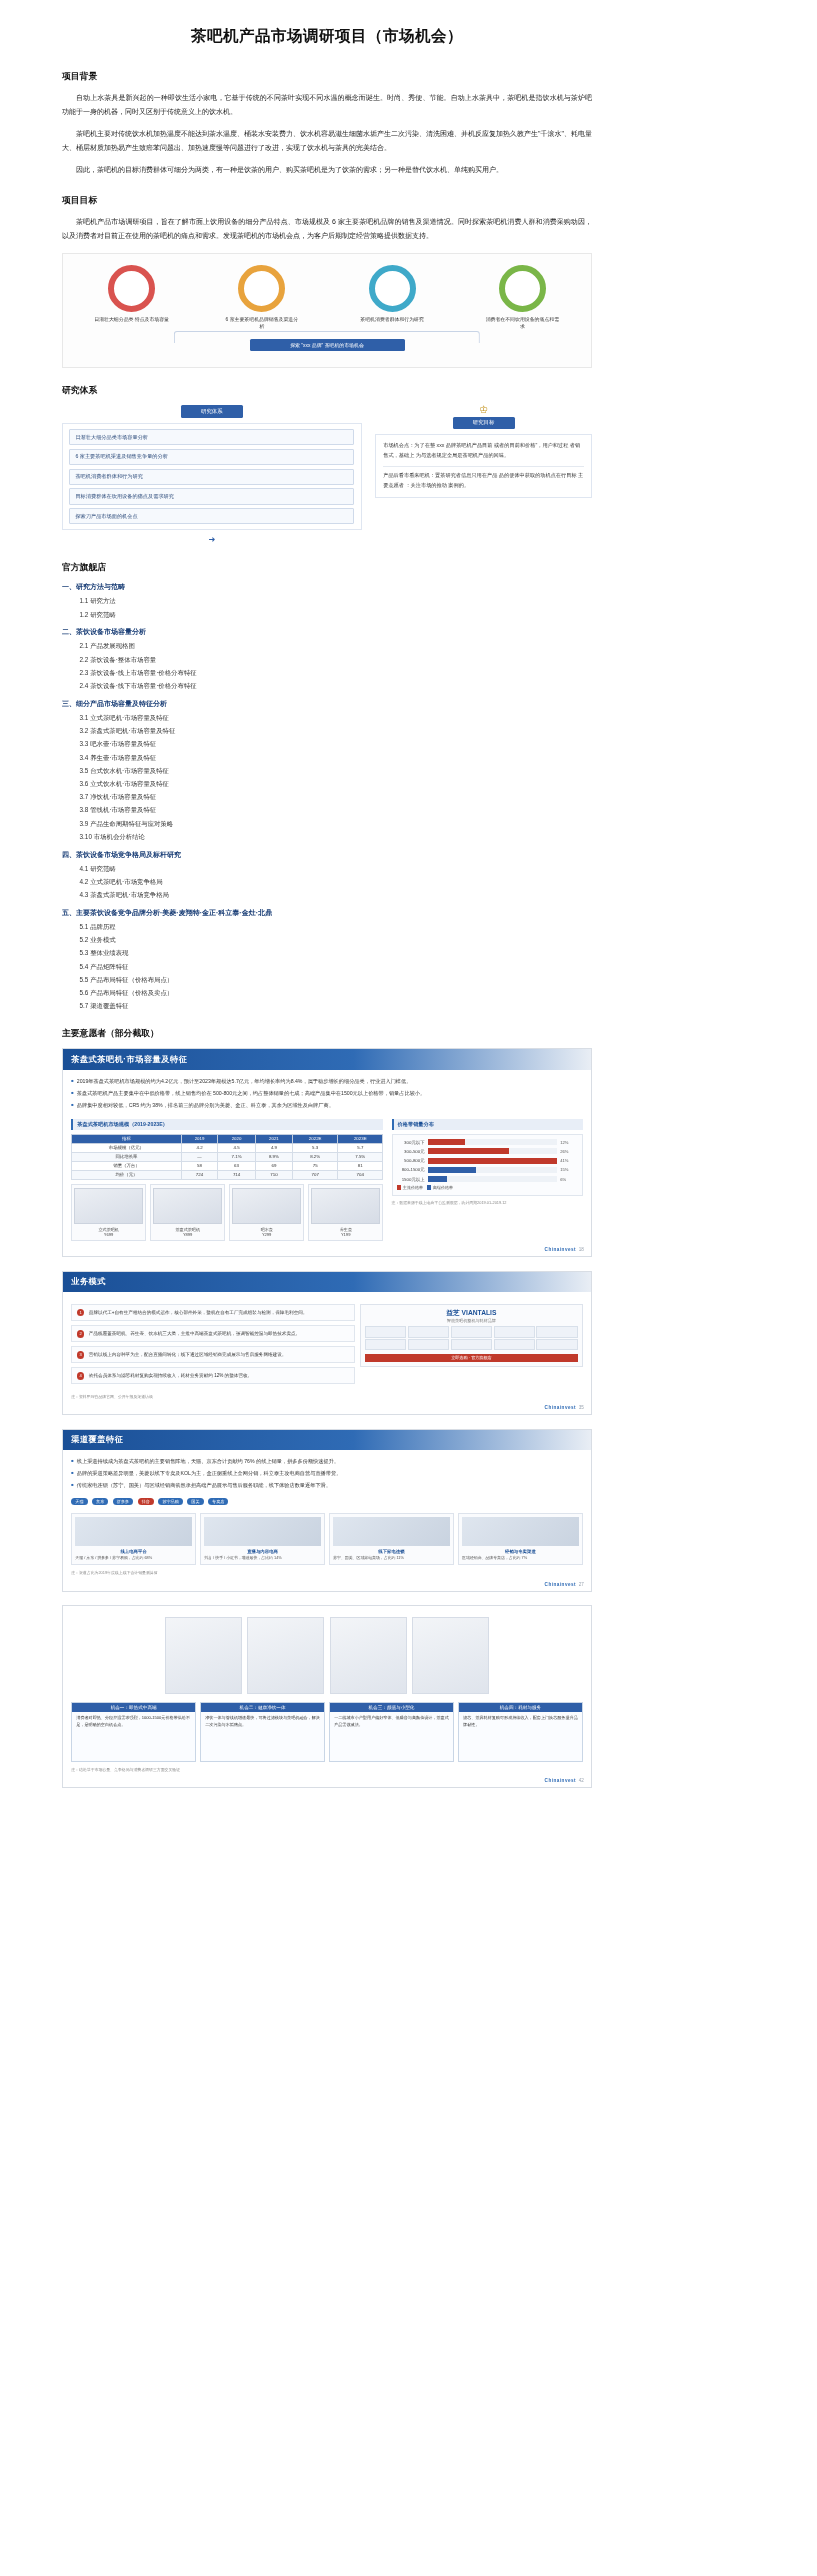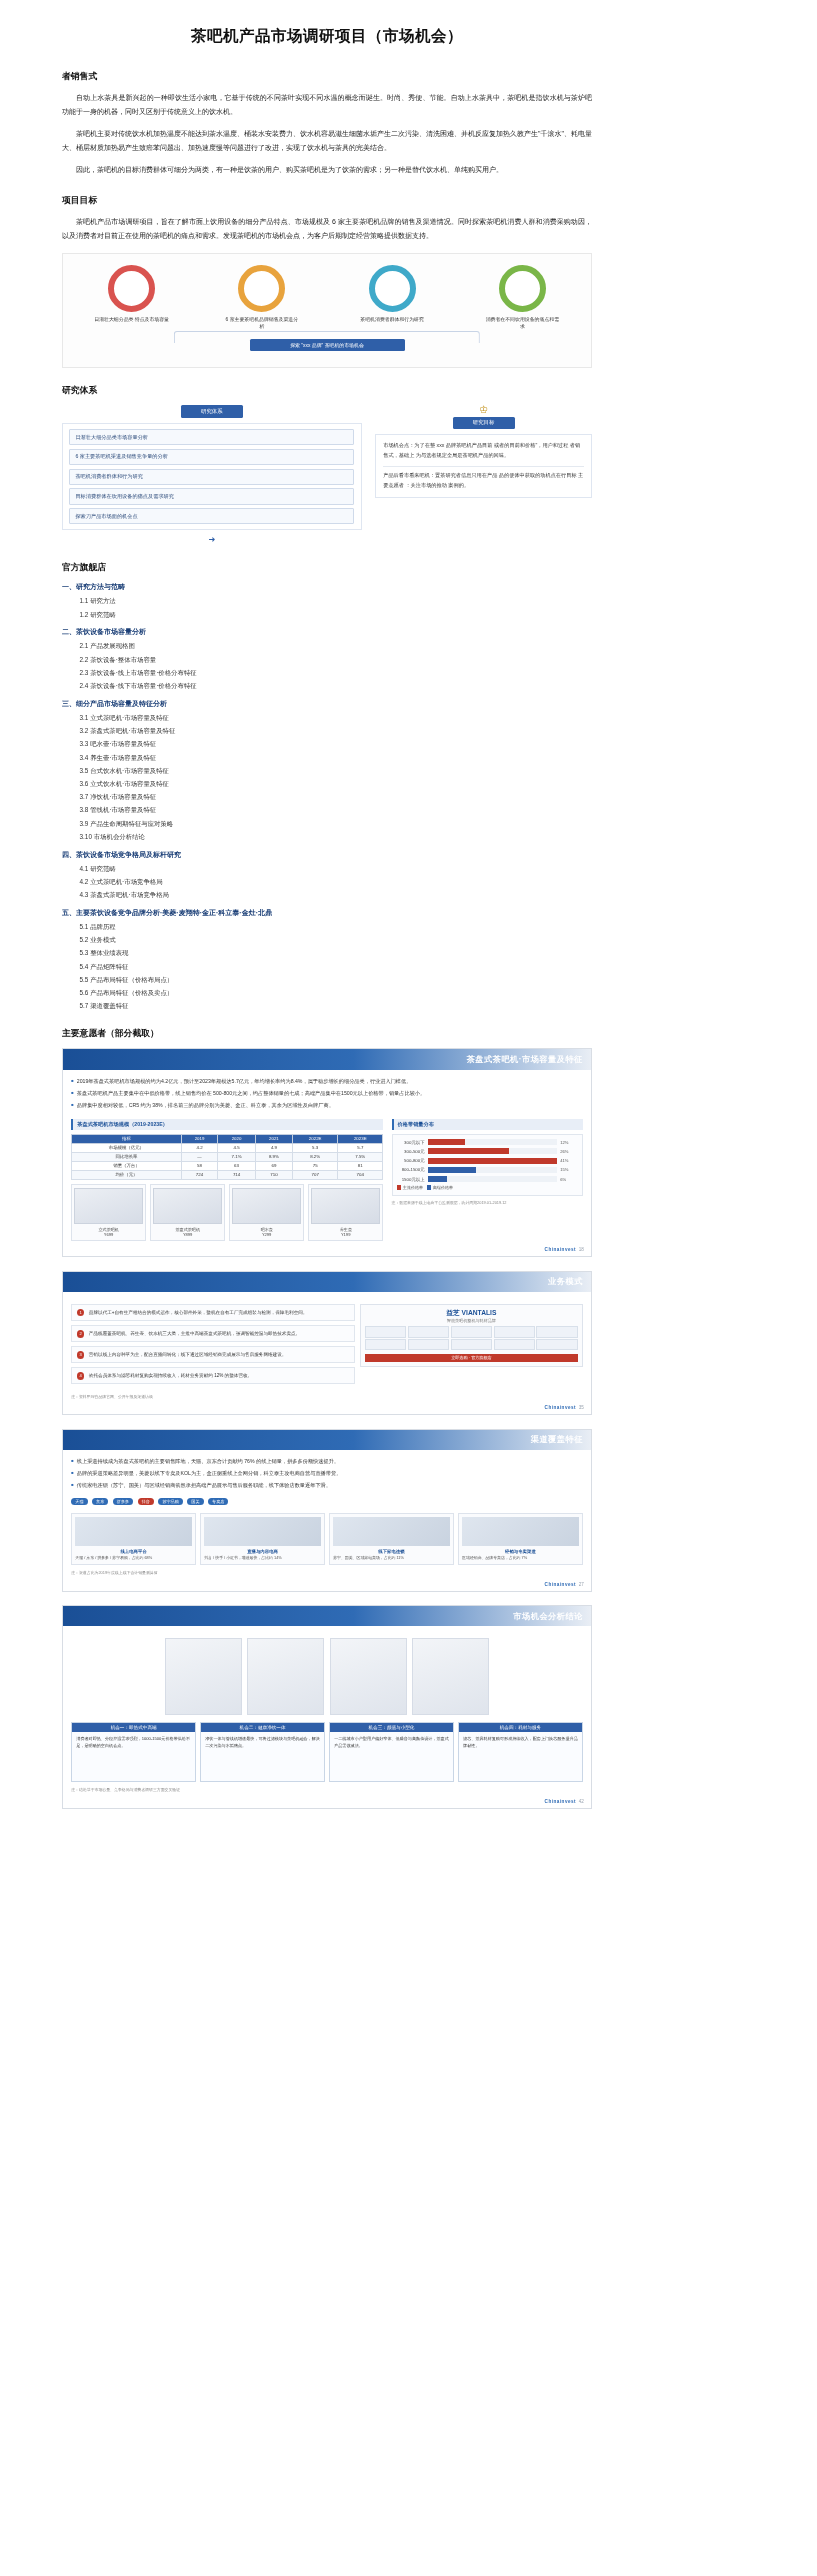--- a/index.html
+++ b/index.html
@@ -143,21 +143,20 @@
     background:#fff;
     position:relative;
   }
   .slide-head {
     background:linear-gradient(90deg,#1a4f96 0%,#2f6bb5 55%,#e9eef5 100%);
     color:#fff;
     font-size:8.2px;
     font-weight:bold;
     padding:4.6px 8.2px;
     letter-spacing:0.5px;
-    text-align:right;
   }
   .slide-body { padding:7.2px 8.2px 15.5px 8.2px; }
   .slide-foot {
     position:absolute; right:7.2px; bottom:4.1px;
     font-size:4.6px; color:#9aa4b0;
   }
   .slide-foot .logo { color:#2f6bb5; font-weight:bold; letter-spacing:0.5px; }
 
   .bullets { font-size:5.2px; line-height:1.75; color:#333; }
   .bullets p { margin:0 0 3.1px 0; }
@@ -246,21 +245,21 @@
   .opp-h { background:#2f5fa8; color:#fff; font-size:4.6px; text-align:center; padding:2.1px 1px; }
   .opp-b { font-size:4.1px; line-height:1.7; color:#333; padding:3.6px 4.1px; background:#fafcff; min-height:49px;}
 </style>
 </head>
 <body>
 
 <div class="page">
 
   <h1 class="doc-title">茶吧机产品市场调研项目（市场机会）</h1>
 
-  <div class="section-head">者销售式</div>
+  <div class="section-head">项目背景</div>
   <p class="para">自动上水茶具是新兴起的一种即饮生活小家电，它基于传统的不同茶叶实现不同水温的概念而诞生。时尚、秀便、节能。自动上水茶具中，茶吧机是指饮水机与茶炉吧功能于一身的机器，同时又区别于传统意义上的饮水机。</p>
   <p class="para">茶吧机主要对传统饮水机加热温度不能达到茶水温度、桶装水安装费力、饮水机容易滋生细菌水垢产生二次污染、清洗困难、并机反应复加热久教产生"千滚水"、耗电量大、桶层材质加热易产生致癌苯问题出、加热速度慢等问题进行了改进，实现了饮水机与茶具的完美结合。</p>
   <p class="para">因此，茶吧机的目标消费群体可细分为两类，有一种是饮茶的用户、购买茶吧机是为了饮茶的需求；另一种是替代饮水机、单纯购买用户。</p>
 
   <div class="section-head">项目目标</div>
   <p class="para">茶吧机产品市场调研项目，旨在了解市面上饮用设备的细分产品特点、市场规模及 6 家主要茶吧机品牌的销售及渠道情况。同时探索茶吧机消费人群和消费采购动因，以及消费者对目前正在使用的茶吧机的痛点和需求。发现茶吧机的市场机会点，为客户后期制定经营策略提供数据支持。</p>
 
   <div class="ring-wrap">
     <div class="ring-row">
       <div class="ring-item">
@@ -588,21 +587,20 @@
 
       <div style="font-size:3.9px;color:#888;margin-top:5.2px;">注：渠道占比为2019年度线上线下合计销量测算值</div>
     </div>
     <div class="slide-foot">
       <span class="logo">Chinainvest</span>
       &nbsp;<span>27</span>
     </div>
   </div>
 
   <div class="slide">
-    <div class="slide-head">市场机会分析结论</div>
     <div class="slide-body">
       <div class="opp-imgs">
         <div class="opp-img"></div>
         <div class="opp-img"></div>
         <div class="opp-img"></div>
         <div class="opp-img"></div>
       </div>
       <div class="opp-cols">
         <div class="opp-col">
           <div class="opp-h">机会一：即热式中高端</div>

